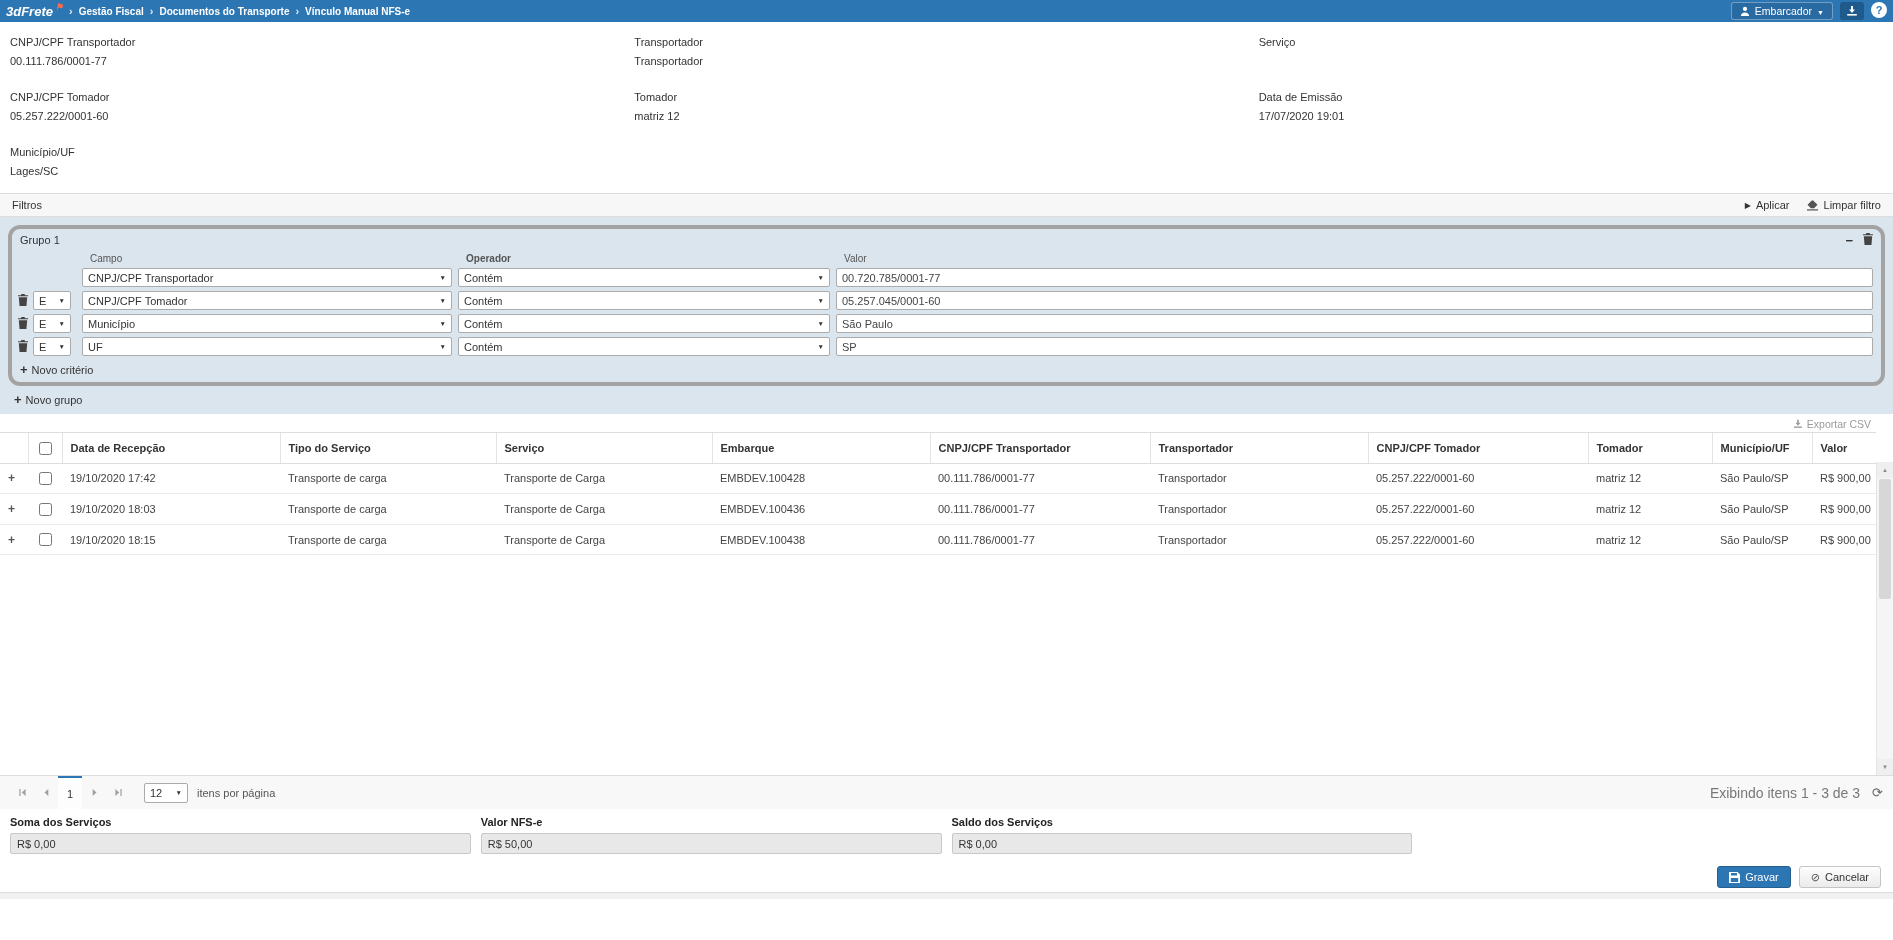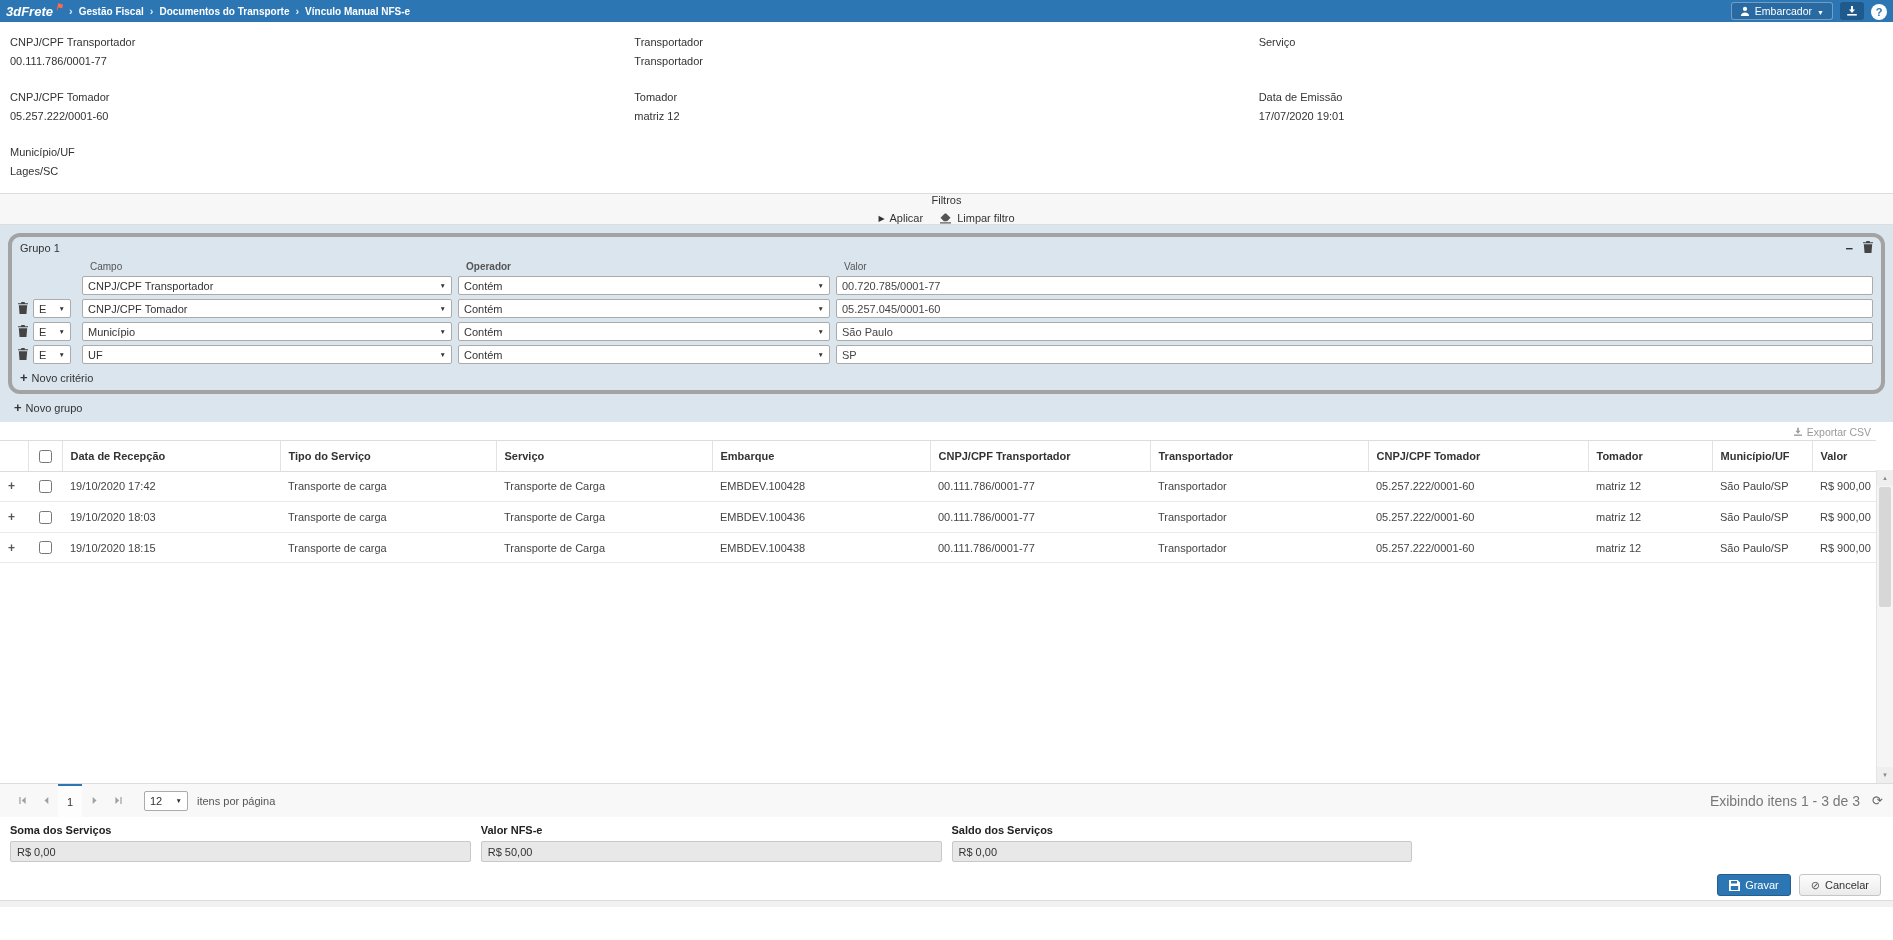--- a/index.html
+++ b/index.html
@@ -10,40 +10,40 @@
 
   
   .topbar { height: 22px; background: var(--accent); color: #fff; display: flex;
     align-items: center; padding: 0 6px; gap: 2px; }
   .logo { display: flex; align-items: center; gap: 2px; font-style: italic; font-weight: bold;
     font-size: 13px; margin-right: 4px; white-space: nowrap; }
   .logo-flag { color: #ff6b4a; font-size: 9px; position: relative; top: -4px; }
   .breadcrumb { display: flex; align-items: center; gap: 6px; font-size: 10px; font-weight: bold; }
   .crumb-sep { opacity: .85; font-size: 11px; }
   .crumb { white-space: nowrap; cursor: pointer; }
-  .topbar-right { margin-left: auto; display: flex; align-items: flex-end; gap: 7px; }
+  .topbar-right { margin-left: auto; display: flex; align-items: flex-start; gap: 7px; }
   .user-menu { display: flex; align-items: center; gap: 5px; background: rgba(0,0,0,.10);
     border: 1px solid rgba(255,255,255,.35); border-radius: 3px; height: 18px; padding: 0 8px;
     font-size: 10.5px; }
   .user-caret { font-size: 7px; position: relative; top: 1px; }
   .download-btn { width: 24px; height: 18px; background: #1f5a8c; border-radius: 3px;
     display: flex; align-items: center; justify-content: center; }
   .help-btn { width: 16px; height: 16px; border-radius: 50%; background: #fff; color: var(--accent);
     font-weight: bold; font-size: 11px; display: flex; align-items: center; justify-content: center; }
 
   
   .doc-header { display: grid; grid-template-columns: repeat(3, 1fr); row-gap: 24px;
     padding: 14px 10px 16px; }
   .field-label { color: #333; margin-bottom: 7px; }
   .field-value { color: #333; }
 
   
-  .filters-bar { height: 32px; background: #f7f7f7; border-top: 1px solid #ddd;
+  .filters-bar { height: 24px; background: #f7f7f7; border-top: 1px solid #ddd;
     border-bottom: 1px solid #ddd; display: flex; align-items: center;
-    justify-content: space-between; padding: 0 24px; flex-direction: column; }
+    justify-content: space-between; padding: 0 12px; }
   .filters-actions { display: flex; align-items: center; gap: 16px; }
   .link-btn { display: inline-flex; align-items: center; gap: 5px; color: #333; }
   .play-icon { font-size: 8px; }
   .filters-body { background: #dbe5ee; padding: 8px 8px 8px; }
   .filter-group { border: 4px solid #a3a3a3; border-radius: 12px; }
   .group-header { display: flex; align-items: center; justify-content: space-between;
     padding: 4px 8px; }
   .group-actions { display: flex; align-items: center; gap: 10px; }
   .minus-btn { font-weight: bold; font-size: 13px; line-height: 11px; color: #333; }
   .col-labels { display: flex; padding-left: 74px; margin-top: 2px; font-size: 10px; color: #555; }

